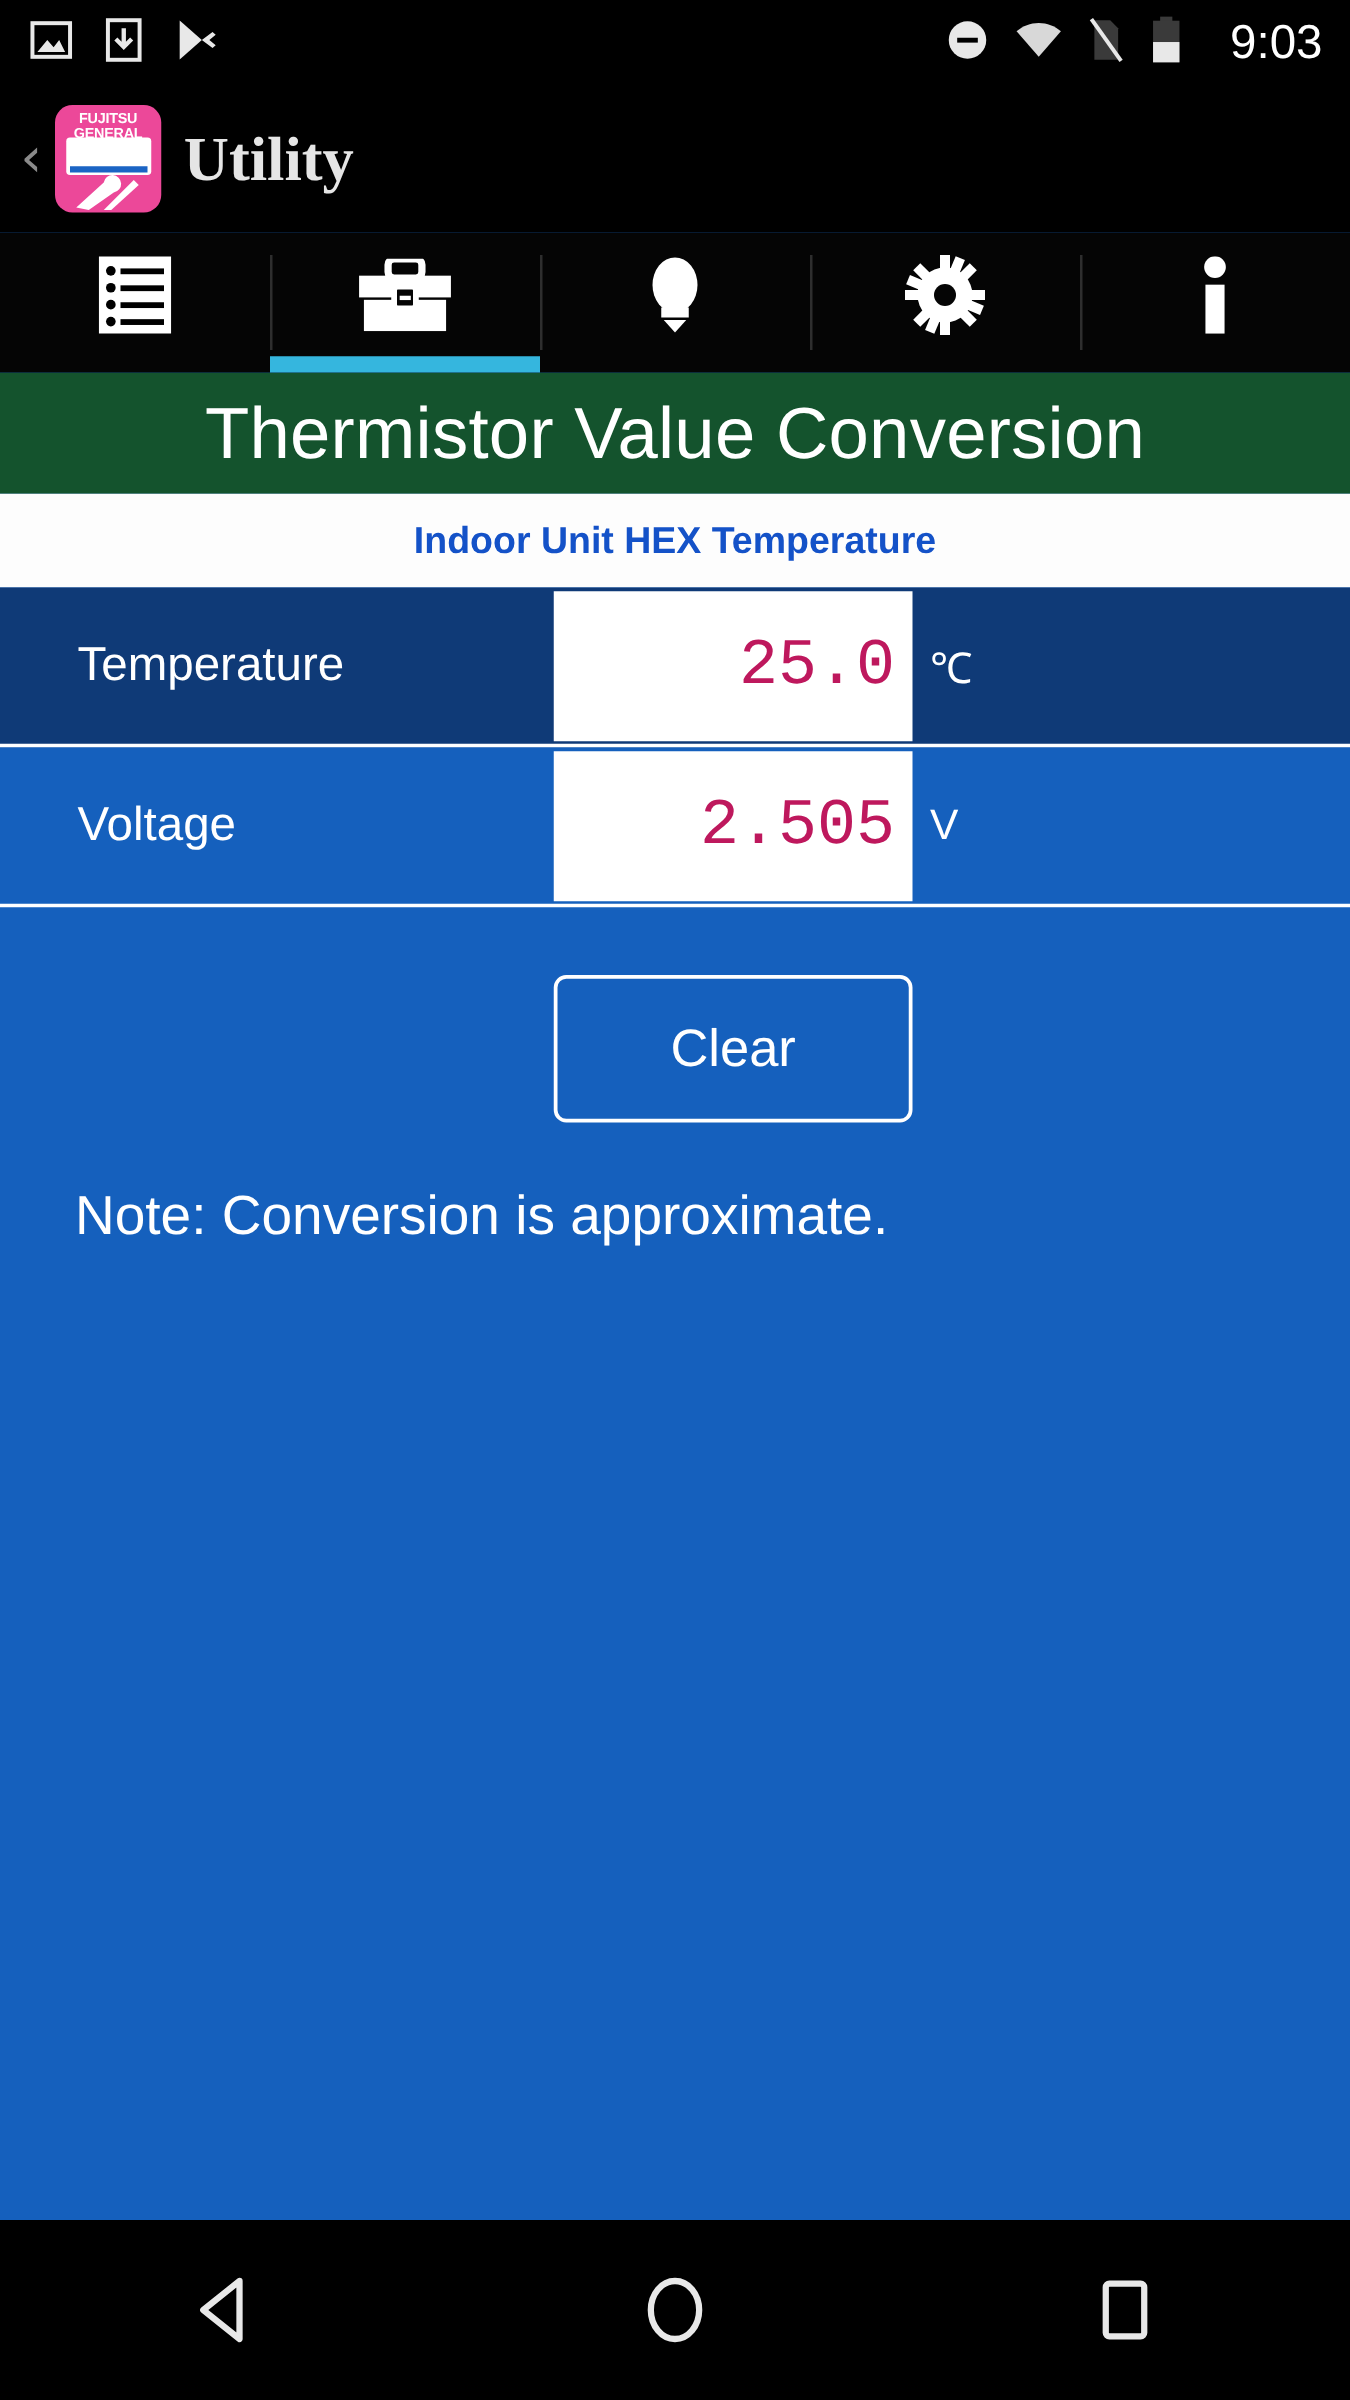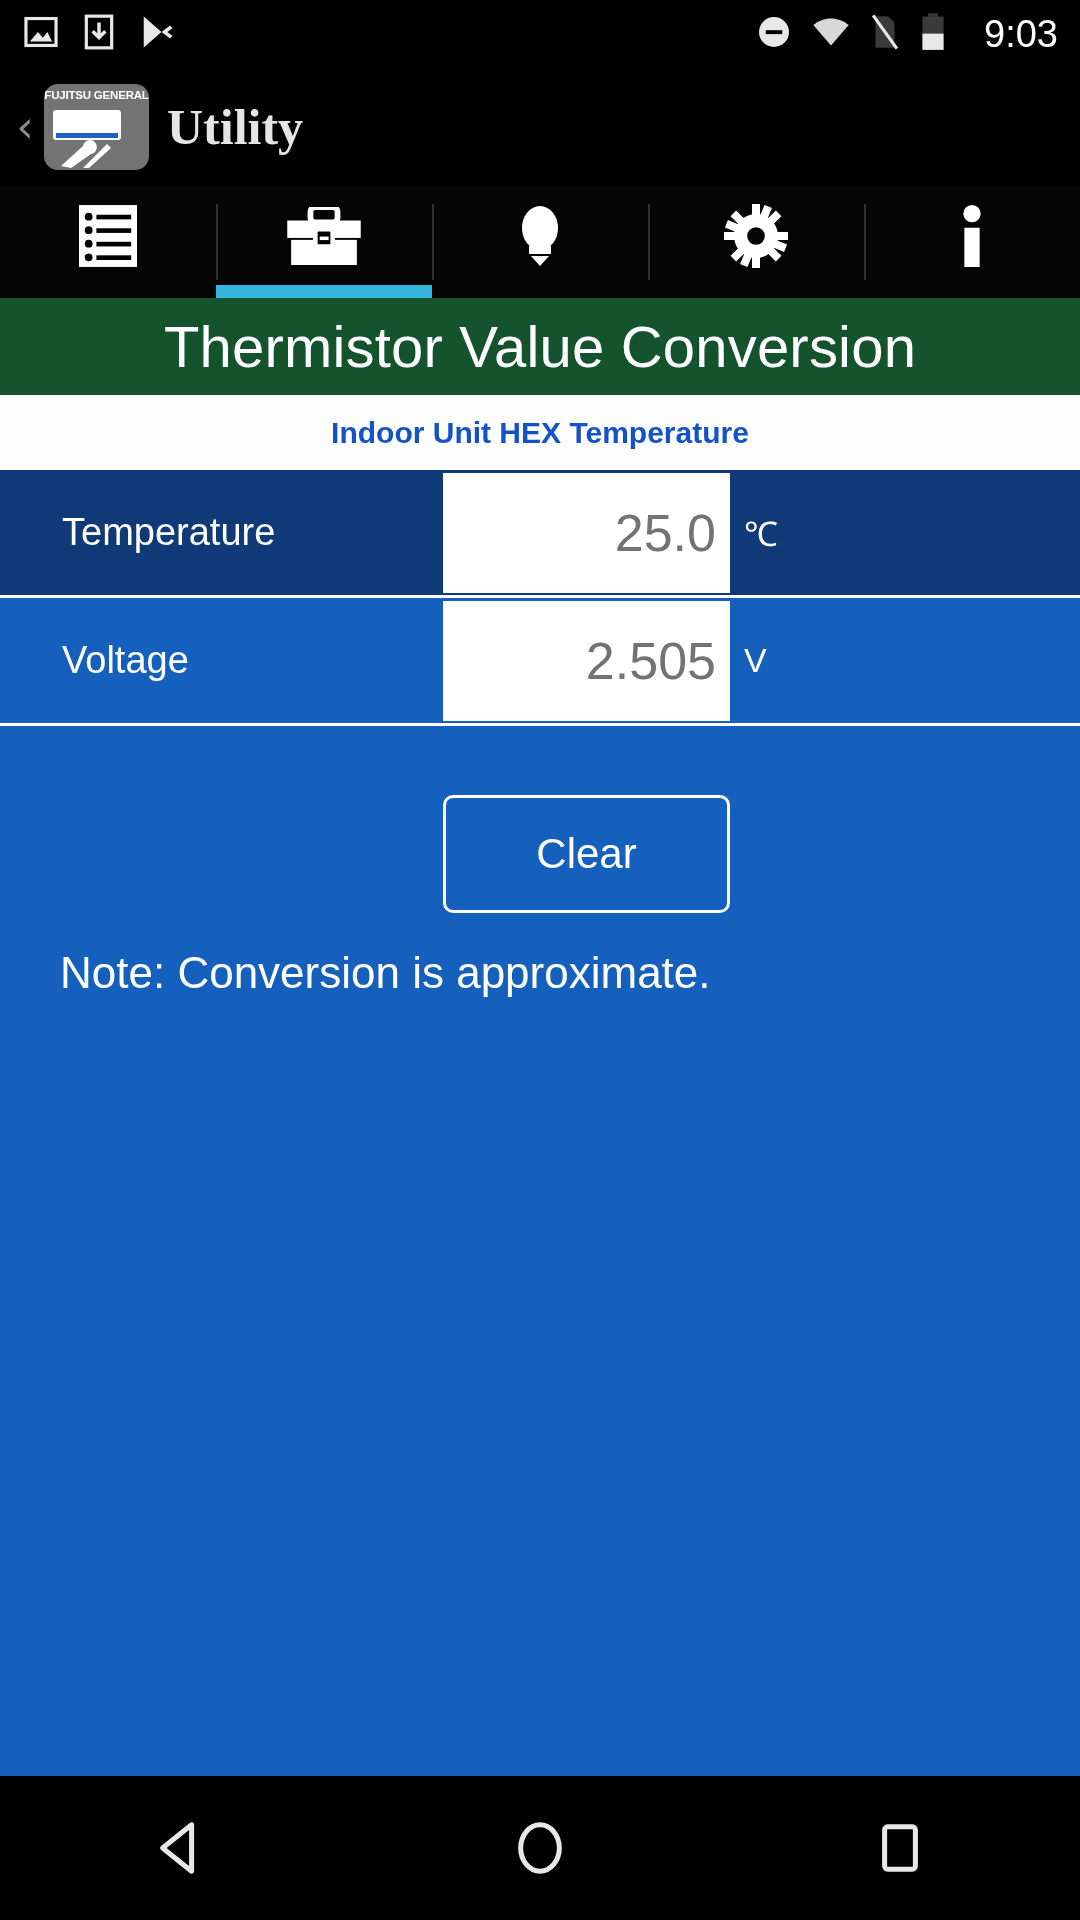--- a/index.html
+++ b/index.html
@@ -68,25 +68,24 @@
     font-size: 44px;
     line-height: 1;
     text-align: center;
     margin-right: 2px;
     font-family: "DejaVu Sans", sans-serif;
   }
   .app-icon {
     width: 85px;
     height: 86px;
     border-radius: 14px;
-    background: #737373;
+    background: #ec4899;
     position: relative;
     overflow: hidden;
     flex: none;
-    padding-left: 20px;
   }
   .app-icon .brand {
     position: absolute;
     top: 5px;
     left: 0;
     right: 0;
     text-align: center;
     color: #fff;
     font-size: 11.5px;
     font-weight: bold;
@@ -214,23 +213,23 @@
     width: 287px;
     height: 120px;
     background: #fff;
     display: flex;
     align-items: center;
     justify-content: flex-end;
     box-sizing: border-box;
     padding-right: 14px;
   }
   .row-value {
-    color: #737373;
+    color: #be185d;
     font-size: 52px;
-    font-family: Liberation Sans, sans-serif;
+    font-family: Liberation Mono, monospace;
   }
   .row-unit {
     position: absolute;
     left: 744px;
     color: #fff;
     font-size: 34px;
   }
 
   
   .action-area {
@@ -249,21 +248,20 @@
     border-radius: 10px;
     background: transparent;
     color: #fff;
     font-size: 42px;
     display: flex;
     align-items: center;
     justify-content: center;
     box-sizing: border-box;
     font-family: "Liberation Sans", sans-serif;
     cursor: pointer;
-    margin-top: 15px;
   }
   .note {
     position: absolute;
     left: 60px;
     top: 222px;
     color: #fff;
     font-size: 44px;
   }
 
   

